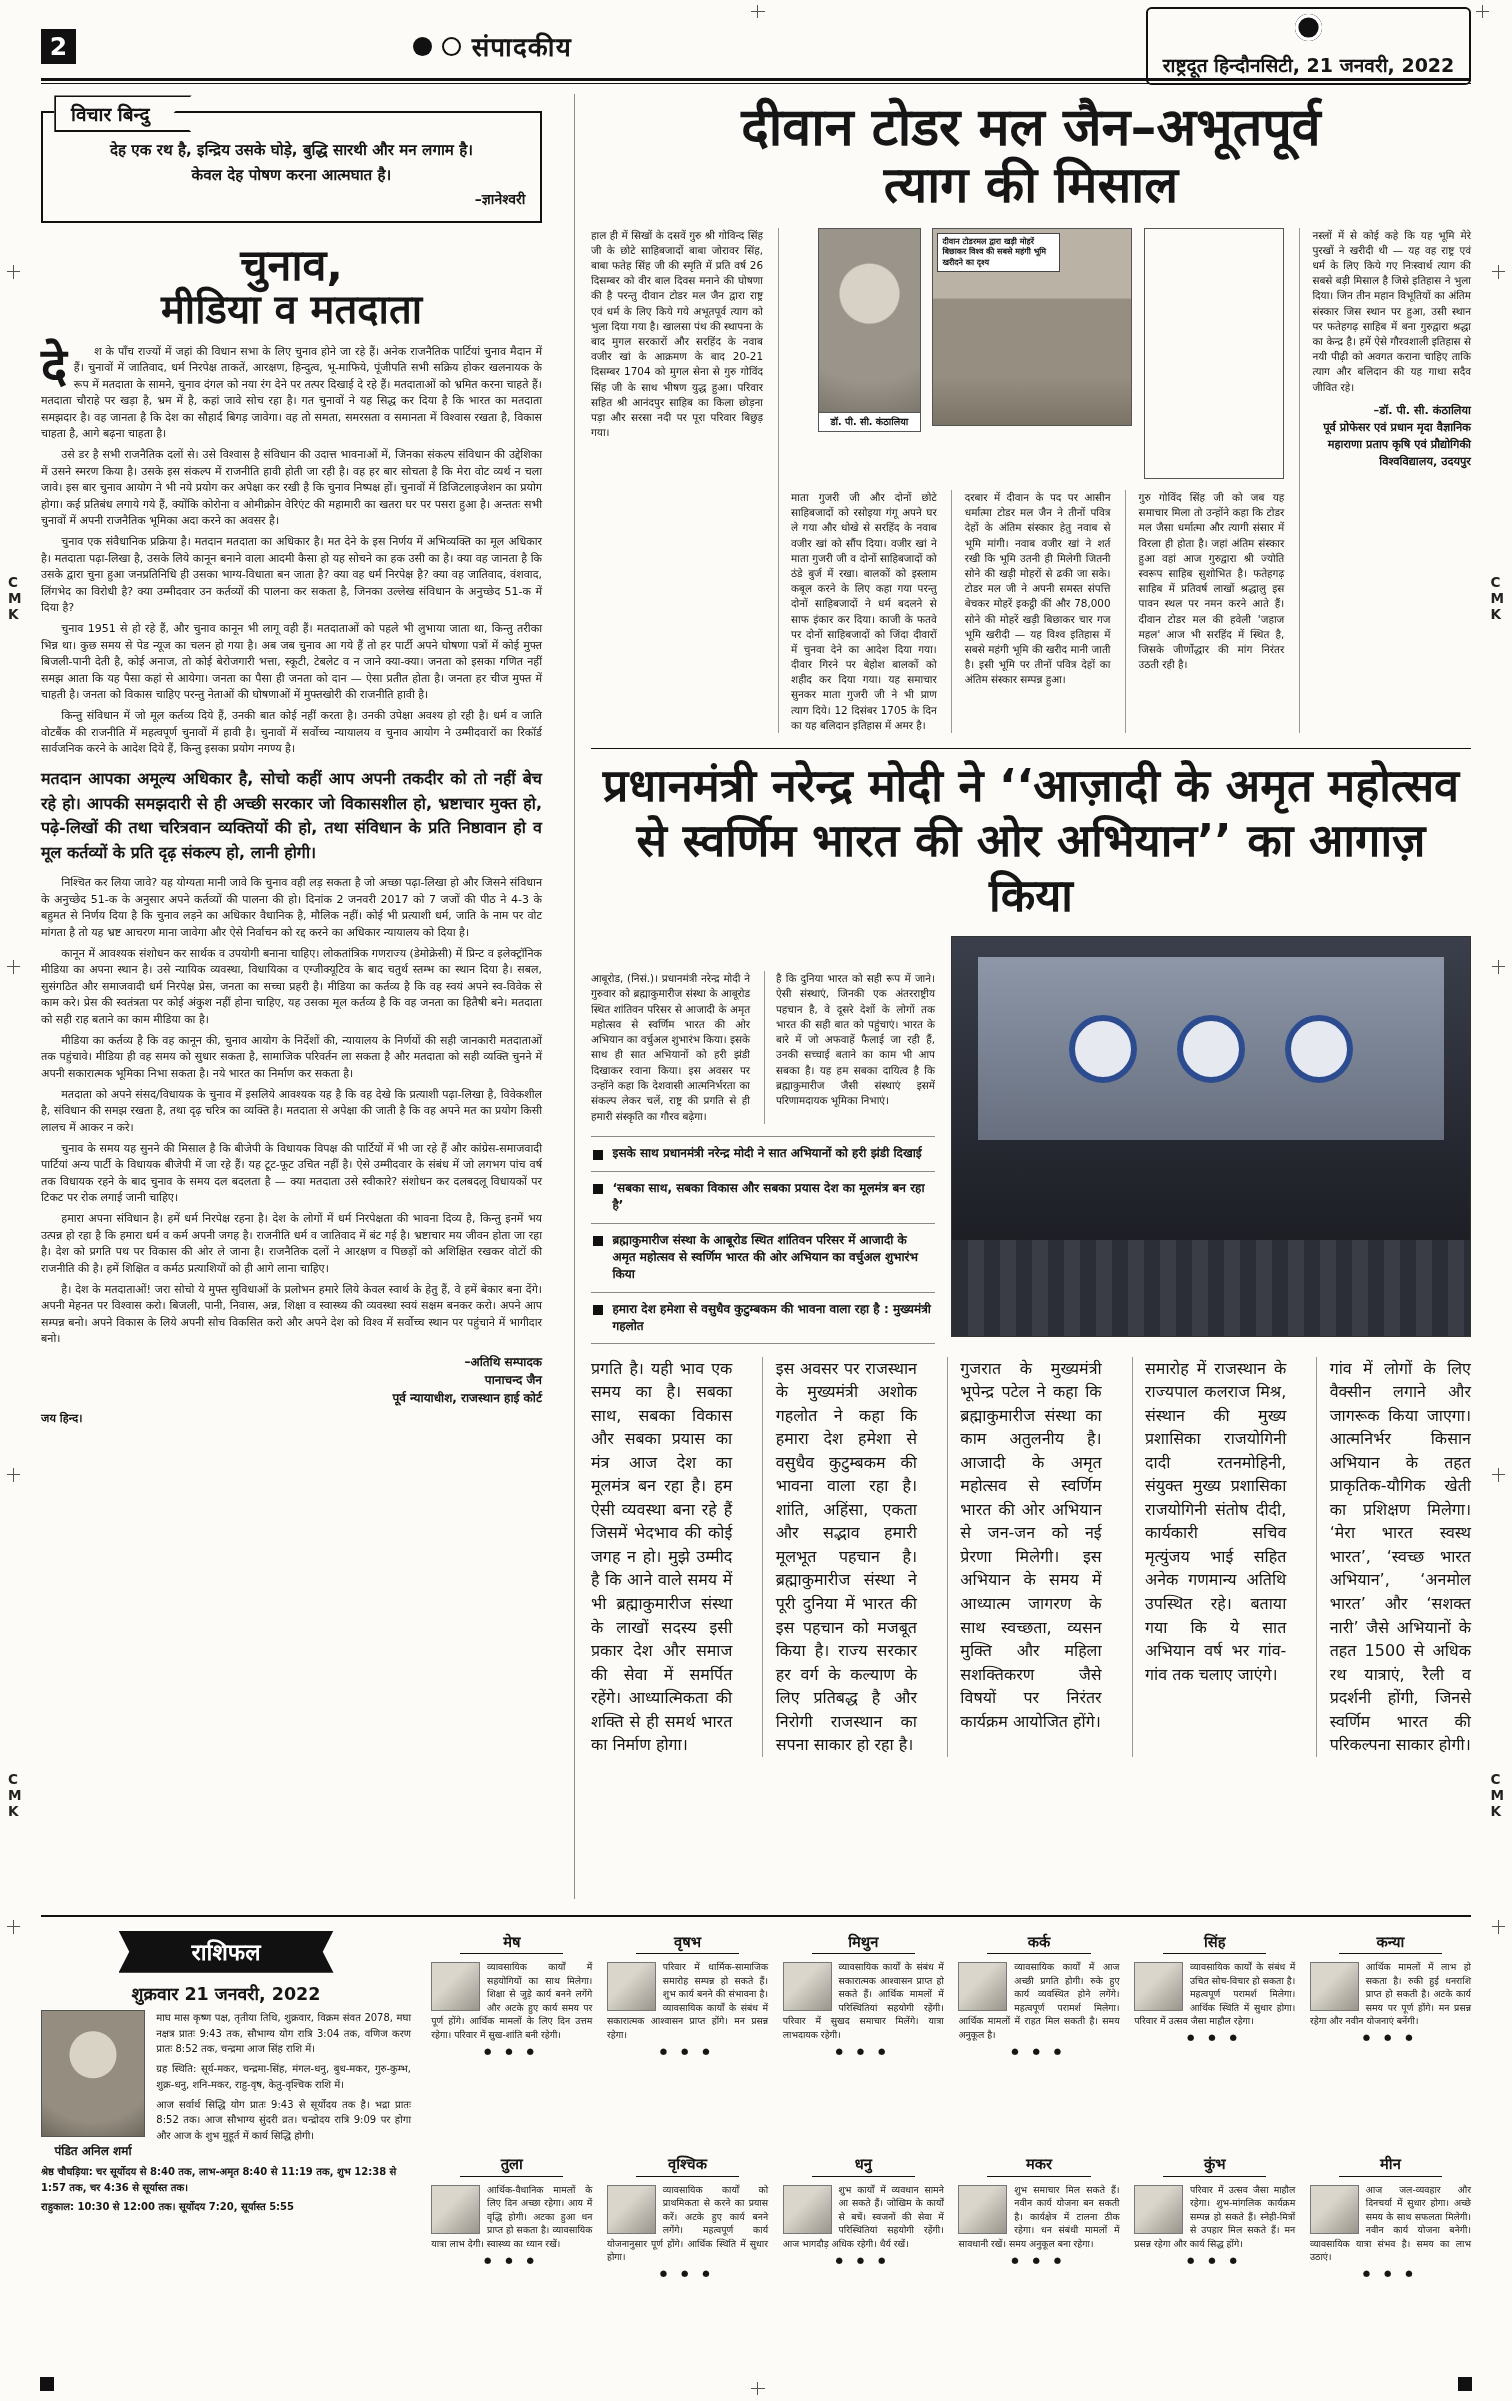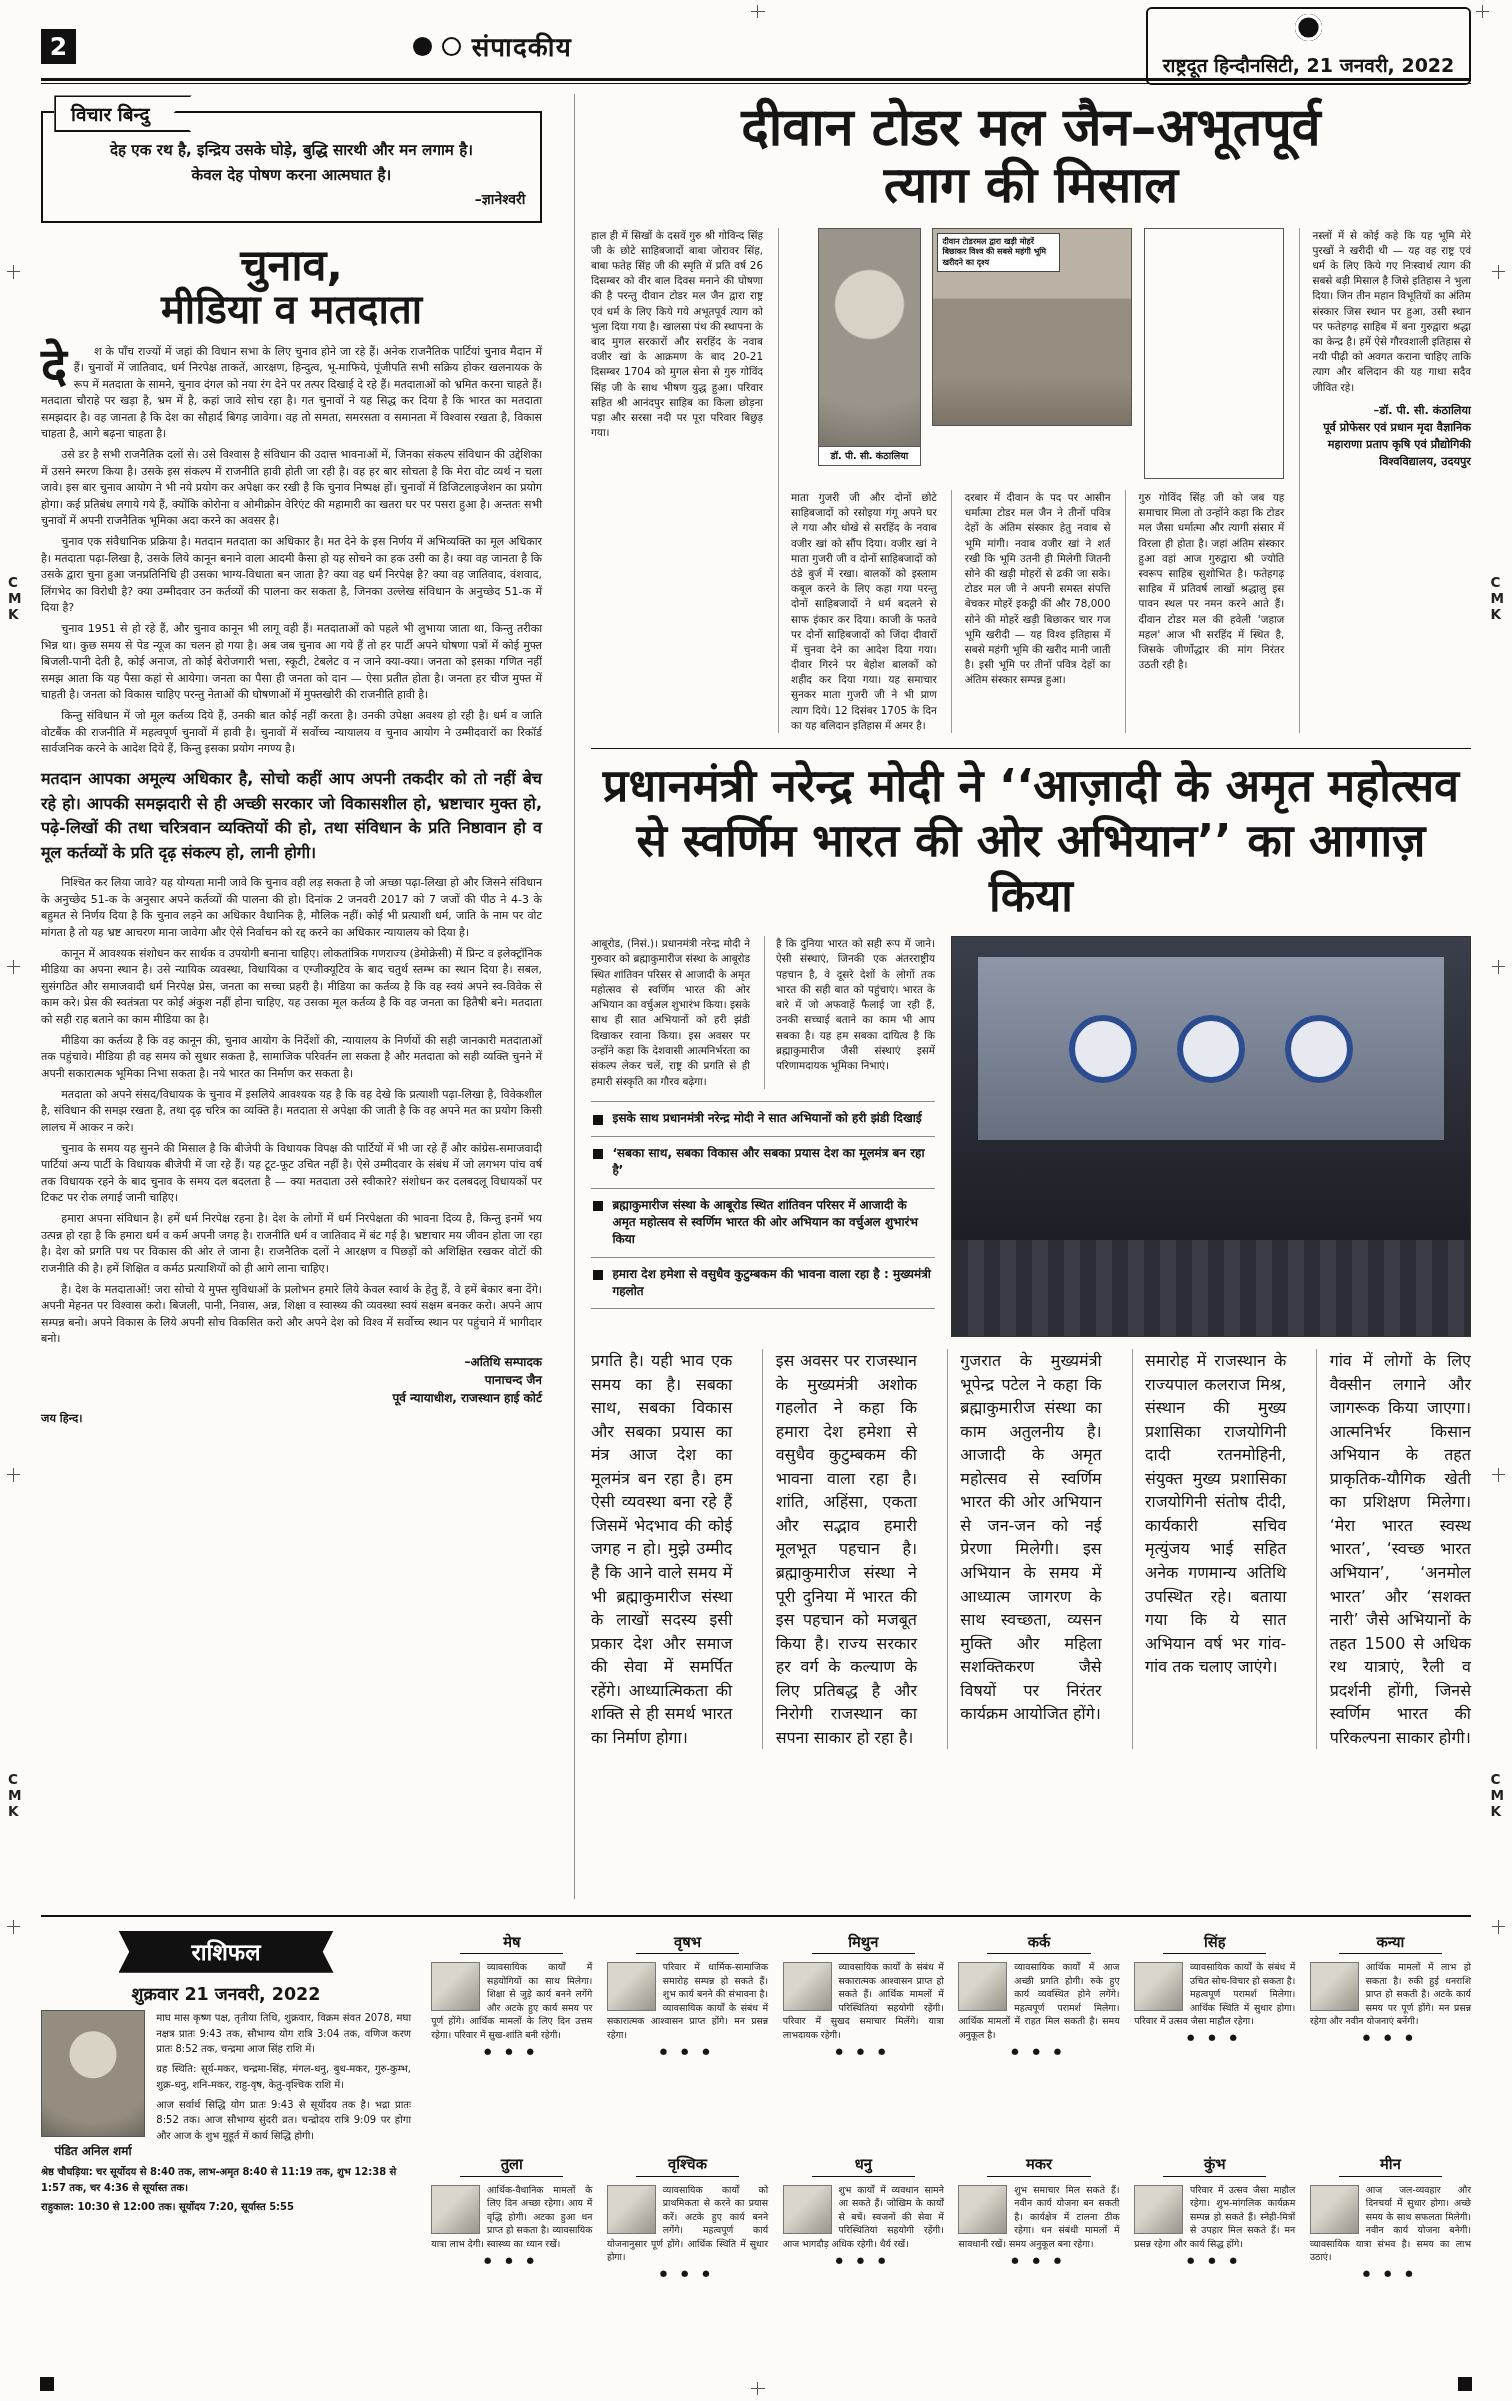--- a/index.html
+++ b/index.html
@@ -55,38 +55,38 @@
   
   .todar-headline { text-align:center; line-height:1.14; margin-top:3.4px; }
   .todar-headline .t1 { display:block; font-size:52px; font-weight:bold; }
   .todar-headline .t2 { display:block; font-size:50px; font-weight:bold; }
   .todar-body { display:flex; gap:14.7px; margin-top:13.6px; }
   .t-edge { width:172px; font-size:10.4px; line-height:1.46; text-align:justify; }
   .t-edge.right { border-left:0.6px solid #999; padding-left:12.4px; }
   .t-mid { flex:1; min-width:0; border-left:0.6px solid #999; padding-left:12.4px; }
   .t-photos { display:flex; gap:11.3px; align-items:flex-start; }
   .photo { position:relative; border:0.6px solid #555; overflow:hidden; }
-  .photo-portrait { width:144px; height:238px; background:radial-gradient(circle at 50% 32%, #d8d2c6 0 20%, #9a948a 21% 60%, #6f6a61 100%);margin-left:27px; }
+  .photo-portrait { width:144px; height:204px; background:radial-gradient(circle at 50% 32%, #d8d2c6 0 20%, #9a948a 21% 60%, #6f6a61 100%);margin-left:27px; }
   .photo-caption-strip { position:absolute; left:0; right:0; bottom:0; background:#fff; text-align:center; font-size:9.6px; font-weight:bold; padding:2.3px 1.1px; border-top:0.6px solid #555; }
   .photo-group { width:282px; height:198px; background:linear-gradient(180deg,#b9b2a5 0 35%, #968e80 36% 75%, #7b7466 100%); }
   .photo-overlay-caption { position:absolute; top:4.5px; left:4.5px; width:62%; background:#fff; border:0.6px solid #444; font-size:8px; line-height:1.3; padding:2.8px 4px; font-weight:bold; }
   .photo-tower { width:198px; height:251px; background:repeating-linear-gradient(0deg,#7d7263 0 9px,#6b6154 9px 10.7px), linear-gradient(#9b9documented,#6b6154); }
   .t-mid-cols { display:flex; gap:14.7px; margin-top:11.3px; }
   .t-mc { flex:1; font-size:10.4px; line-height:1.46; text-align:justify; min-width:0; }
   .t-mc + .t-mc { border-left:0.6px solid #999; padding-left:12.4px; }
   .todar-byline { text-align:right; font-weight:bold; font-size:11.3px; line-height:1.5; margin-top:8px; }
 
   .hr-sep { border-top:1.7px solid #111; margin:14.7px 0 10.2px; }
 
   
   .modi-headline { font-size:45px; font-weight:bold; line-height:1.22; text-align:center; }
   .modi-top { display:flex; gap:16px; margin-top:12.4px; }
   .modi-left { width:344px; }
   .intro-cols { display:flex; gap:13.6px; font-size:10.4px; line-height:1.47; text-align:justify; }
-  .intro-col { flex:1; min-width:0; }
+  .intro-col { flex:1; min-width:0;margin-top:35px; }
   .intro-col + .intro-col { border-left:0.6px solid #999; padding-left:11.3px; }
   .bullets { margin-top:12.4px; border-top:1.1px solid #8a8a8a; }
   .bullet { display:flex; gap:9px; padding:8px 2.3px; border-bottom:1.1px solid #8a8a8a; font-weight:bold; font-size:12px; line-height:1.45; }
   .bullet .sq { width:10.2px; height:10.2px; background:#111; flex:none; margin-top:4.5px; }
   .modi-photo-wrap { flex:1; min-width:0; }
   .modi-photo { position:relative; height:401px; background:linear-gradient(#3a3f4b,#23252d 60%,#141519); border:0.6px solid #333; overflow:hidden; }
   .modi-screen { position:absolute; left:5%; top:5%; width:90%; height:46%; background:linear-gradient(#8d97a7,#687080);
                  display:flex; align-items:center; justify-content:center; gap:40px; }
   .ring { width:68px; height:68px; border-radius:50%; border:6.8px solid #2d4c90; background:#e6e9ef; }
   .brahma-text { position:absolute; left:0; right:0; top:57%; text-align:center; color:#fff; font-size:41px; font-weight:bold;

